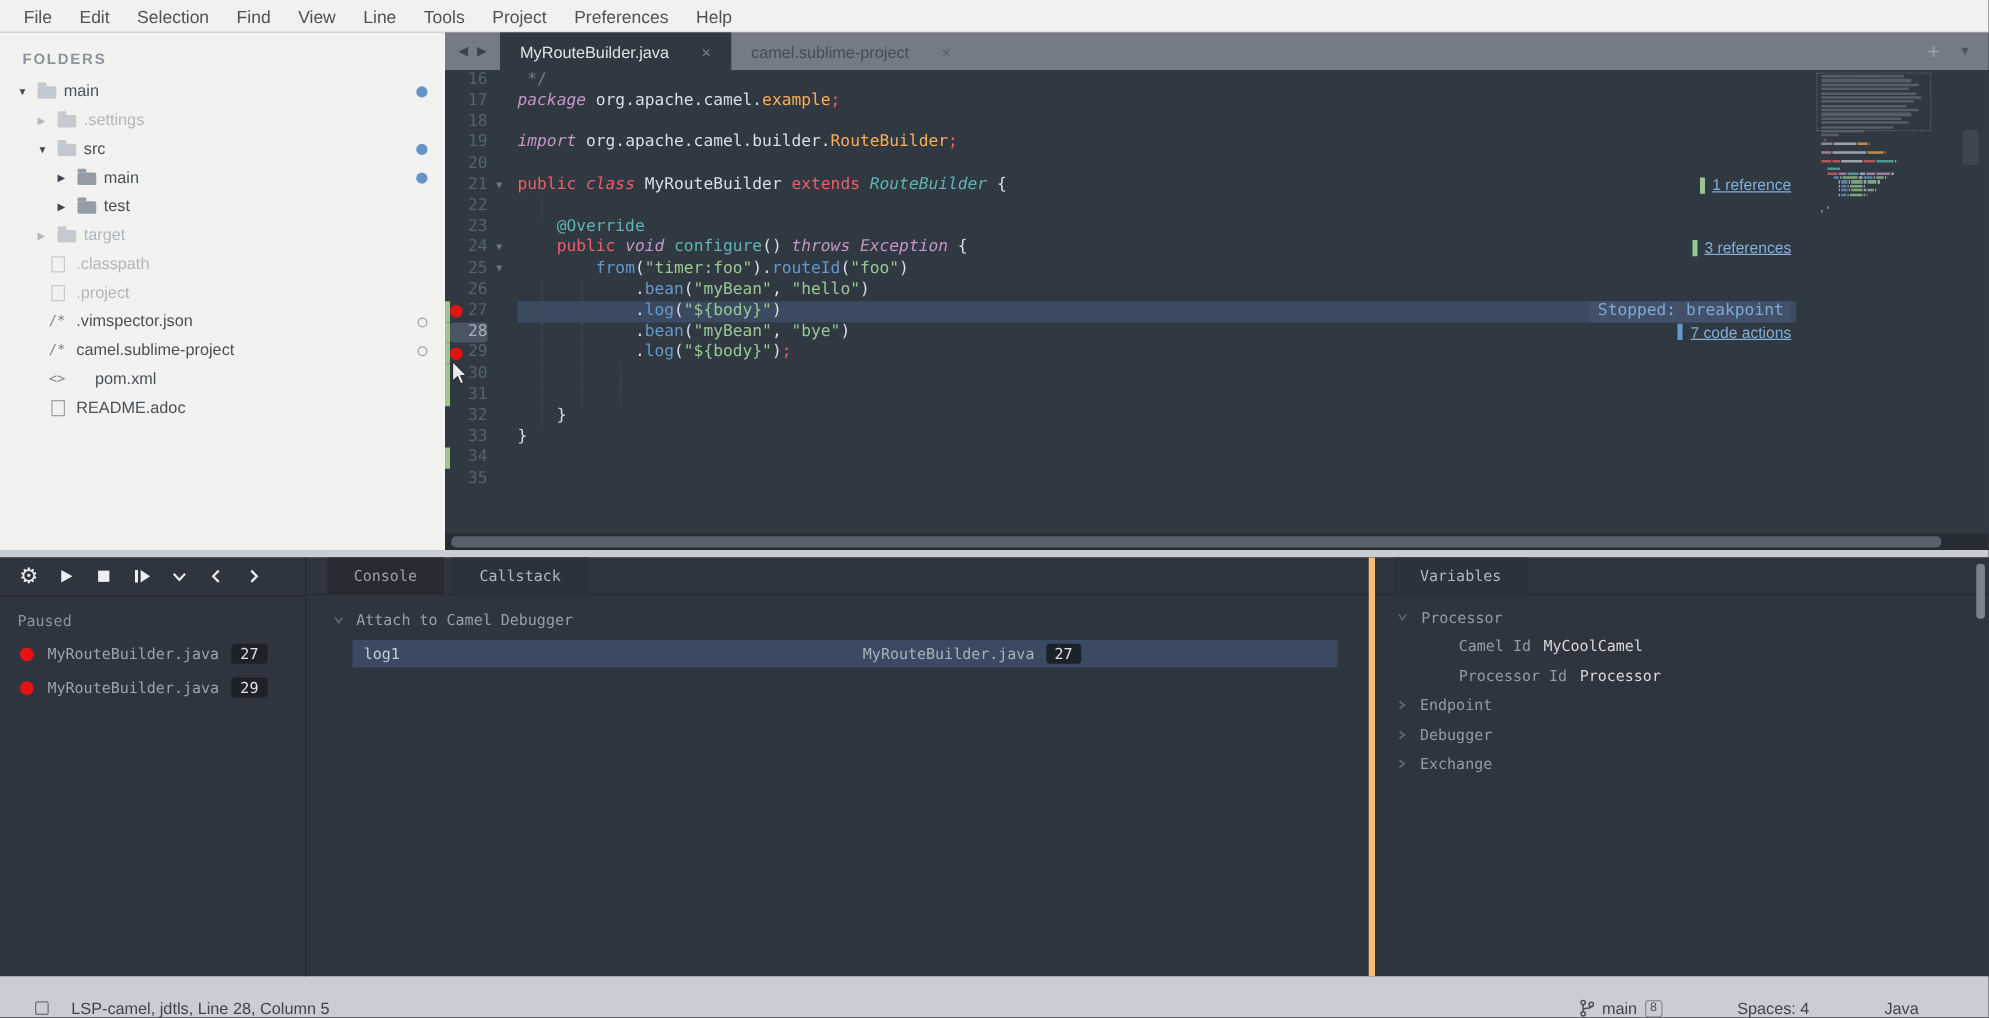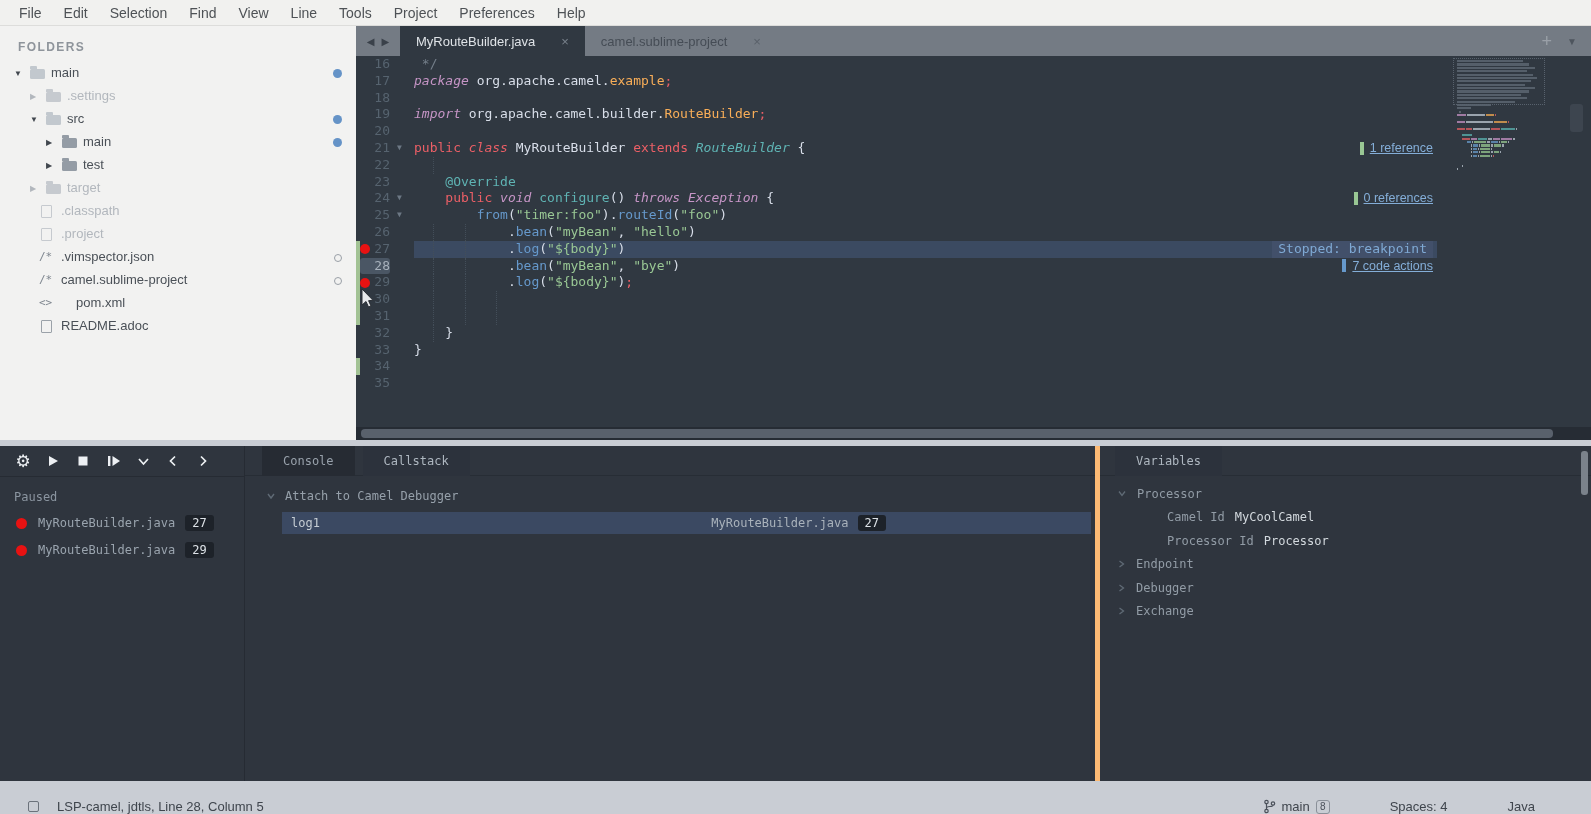--- a/index.html
+++ b/index.html
@@ -78,21 +78,21 @@
   .paused-label{margin:13px 0 0 14px;font-size:12px;color:#8b95a0;}
   .bp-row{display:flex;align-items:center;margin:11px 0 0 16px;font-size:12px;color:#9aa4ae;}
   .bp-dot{width:11px;height:11px;border-radius:50%;background:#e81212;margin-right:11px;flex:none;}
   .badge{background:#1d2229;color:#dde2e7;border-radius:3px;padding:1px 7px;font-size:12px;}
   .bp-row .badge{margin-left:10px;}
   .consolePanel{flex:1;border-right:5px solid #fdba74;position:relative;min-width:0;}
   .panel-tabs{height:30px;display:flex;gap:8px;padding-left:17px;border-bottom:1px solid #272d35;}
   .ptab{padding:0 21px;display:flex;align-items:center;font-size:12px;color:#98a1ab;background:#262b33;height:30px;}
   .ptab.active{background:#2c323c;color:#aeb7c0;}
   .thread-row{display:flex;align-items:center;gap:9px;margin:13px 0 0 21px;font-size:12px;color:#96a0aa;}
-  .frame-row{margin:9px 4px 0 37px;height:22px;background:#3b4962;display:flex;align-items:center;
+  .frame-row{margin:9px 25px 0 37px;height:22px;background:#3b4962;display:flex;align-items:center;
              padding:0 205px 0 9px;font-size:12px;}
   .frame-name{color:#c6cdd4;}
   .frame-right{margin-left:auto;display:flex;align-items:center;gap:9px;color:#a9b2bb;}
   .vars{width:491px;flex:none;position:relative;}
   .var-row{display:flex;align-items:center;gap:10px;height:23.5px;margin-left:17px;font-size:12px;color:#929ca6;}
   .var-child{margin-left:67px;}
   .var-val{color:#d3d9de;}
   .chev{color:#5f6a75;display:flex;}
   .vars-thumb{position:absolute;right:3px;top:5px;width:7px;height:44px;background:#7b828b;border-radius:3px;}
   
@@ -250,21 +250,21 @@
             <div class="cl">
               <span class="lnum">23</span>
               <span class="ctext"><span class="tk-fg">    </span><span class="tk-tl">@Override</span></span>
             </div>
             <div class="cl">
               <span class="lnum">24</span>
               <span class="fold">▼</span>
               <span class="ctext"><span class="tk-fg">    </span><span class="tk-rd">public </span><span class="tk-kw it">void </span><span class="tk-tl">configure</span><span class="tk-fg">() </span><span class="tk-kw it">throws </span><span class="tk-kw it">Exception </span><span class="tk-fg">{</span></span>
               <div class="ann">
                 <span class="ann-bar" style="background: rgb(153, 199, 148);"></span>
-                <span class="ann-link">0 references</span>
+                <span class="ann-link">3 references</span>
               </div>
             </div>
             <div class="cl">
               <span class="lnum">25</span>
               <span class="fold">▼</span>
               <span class="ctext"><span class="tk-fg">        </span><span class="tk-bl">from</span><span class="tk-fg">(</span><span class="tk-gr">"timer:foo"</span><span class="tk-fg">).</span><span class="tk-bl">routeId</span><span class="tk-fg">(</span><span class="tk-gr">"foo"</span><span class="tk-fg">)</span></span>
             </div>
             <div class="cl">
               <div class="guide" style="left: 77.32px;"></div>
               <div class="guide" style="left: 108.64px;"></div>

